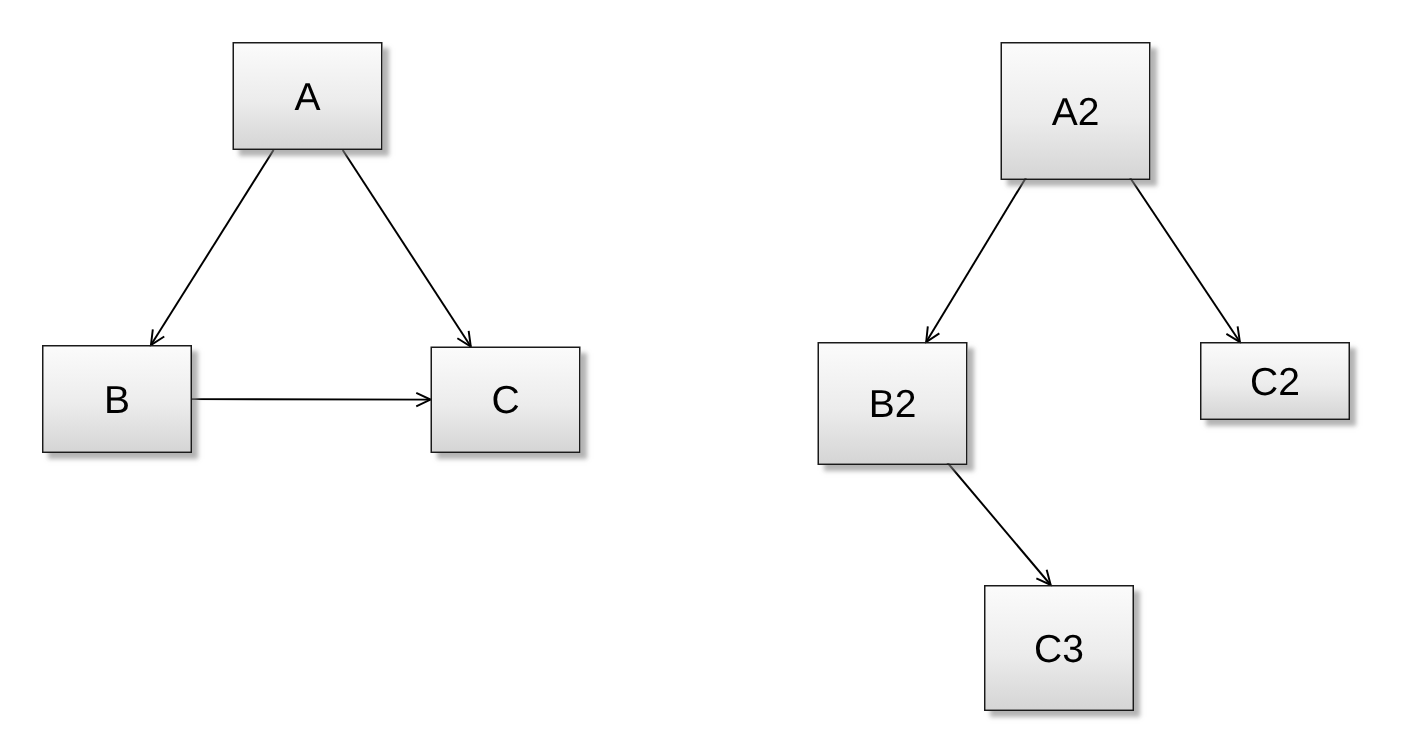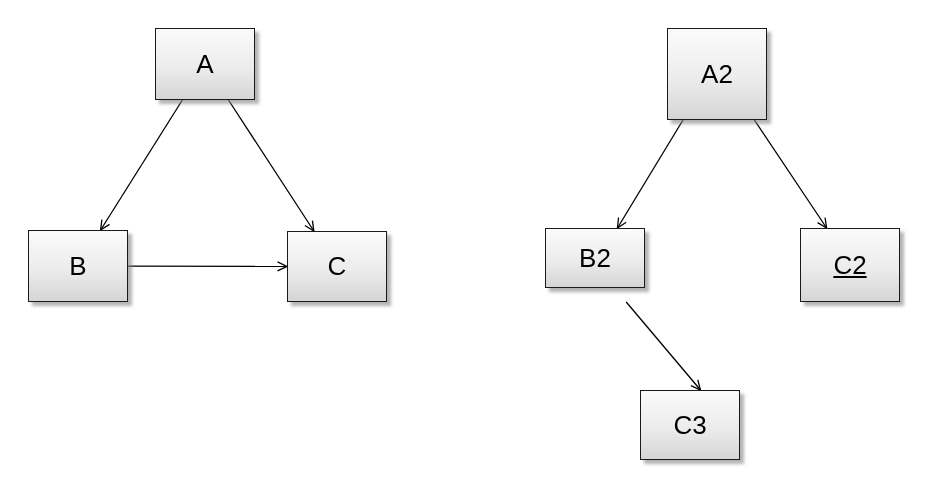--- a/index.html
+++ b/index.html
@@ -61,22 +61,22 @@
     </div>
     <div class="node" style="left: 28px; top: 230px; width: 100px; height: 72px;">
       <span class="node-label">B</span>
     </div>
     <div class="node" style="left: 287px; top: 231px; width: 100px; height: 71px;">
       <span class="node-label">C</span>
     </div>
     <div class="node" style="left: 667px; top: 28px; width: 100px; height: 92px;">
       <span class="node-label">A2</span>
     </div>
-    <div class="node" style="left: 545px; top: 228px; width: 100px; height: 60px;">
+    <div class="node" style="left: 545px; top: 228px; width: 100px; height: 82px;">
       <span class="node-label">B2</span>
     </div>
-    <div class="node" style="left: 800px; top: 228px; width: 100px; height: 74px; text-decoration: underline;">
+    <div class="node" style="left: 800px; top: 228px; width: 100px; height: 52px;">
       <span class="node-label">C2</span>
     </div>
-    <div class="node" style="left: 640px; top: 390px; width: 100px; height: 70px; justify-content: center;">
+    <div class="node" style="left: 656px; top: 390px; width: 100px; height: 84px; justify-content: center;">
       <span class="node-label">C3</span>
     </div>
   </div>
 
 </body></html>

